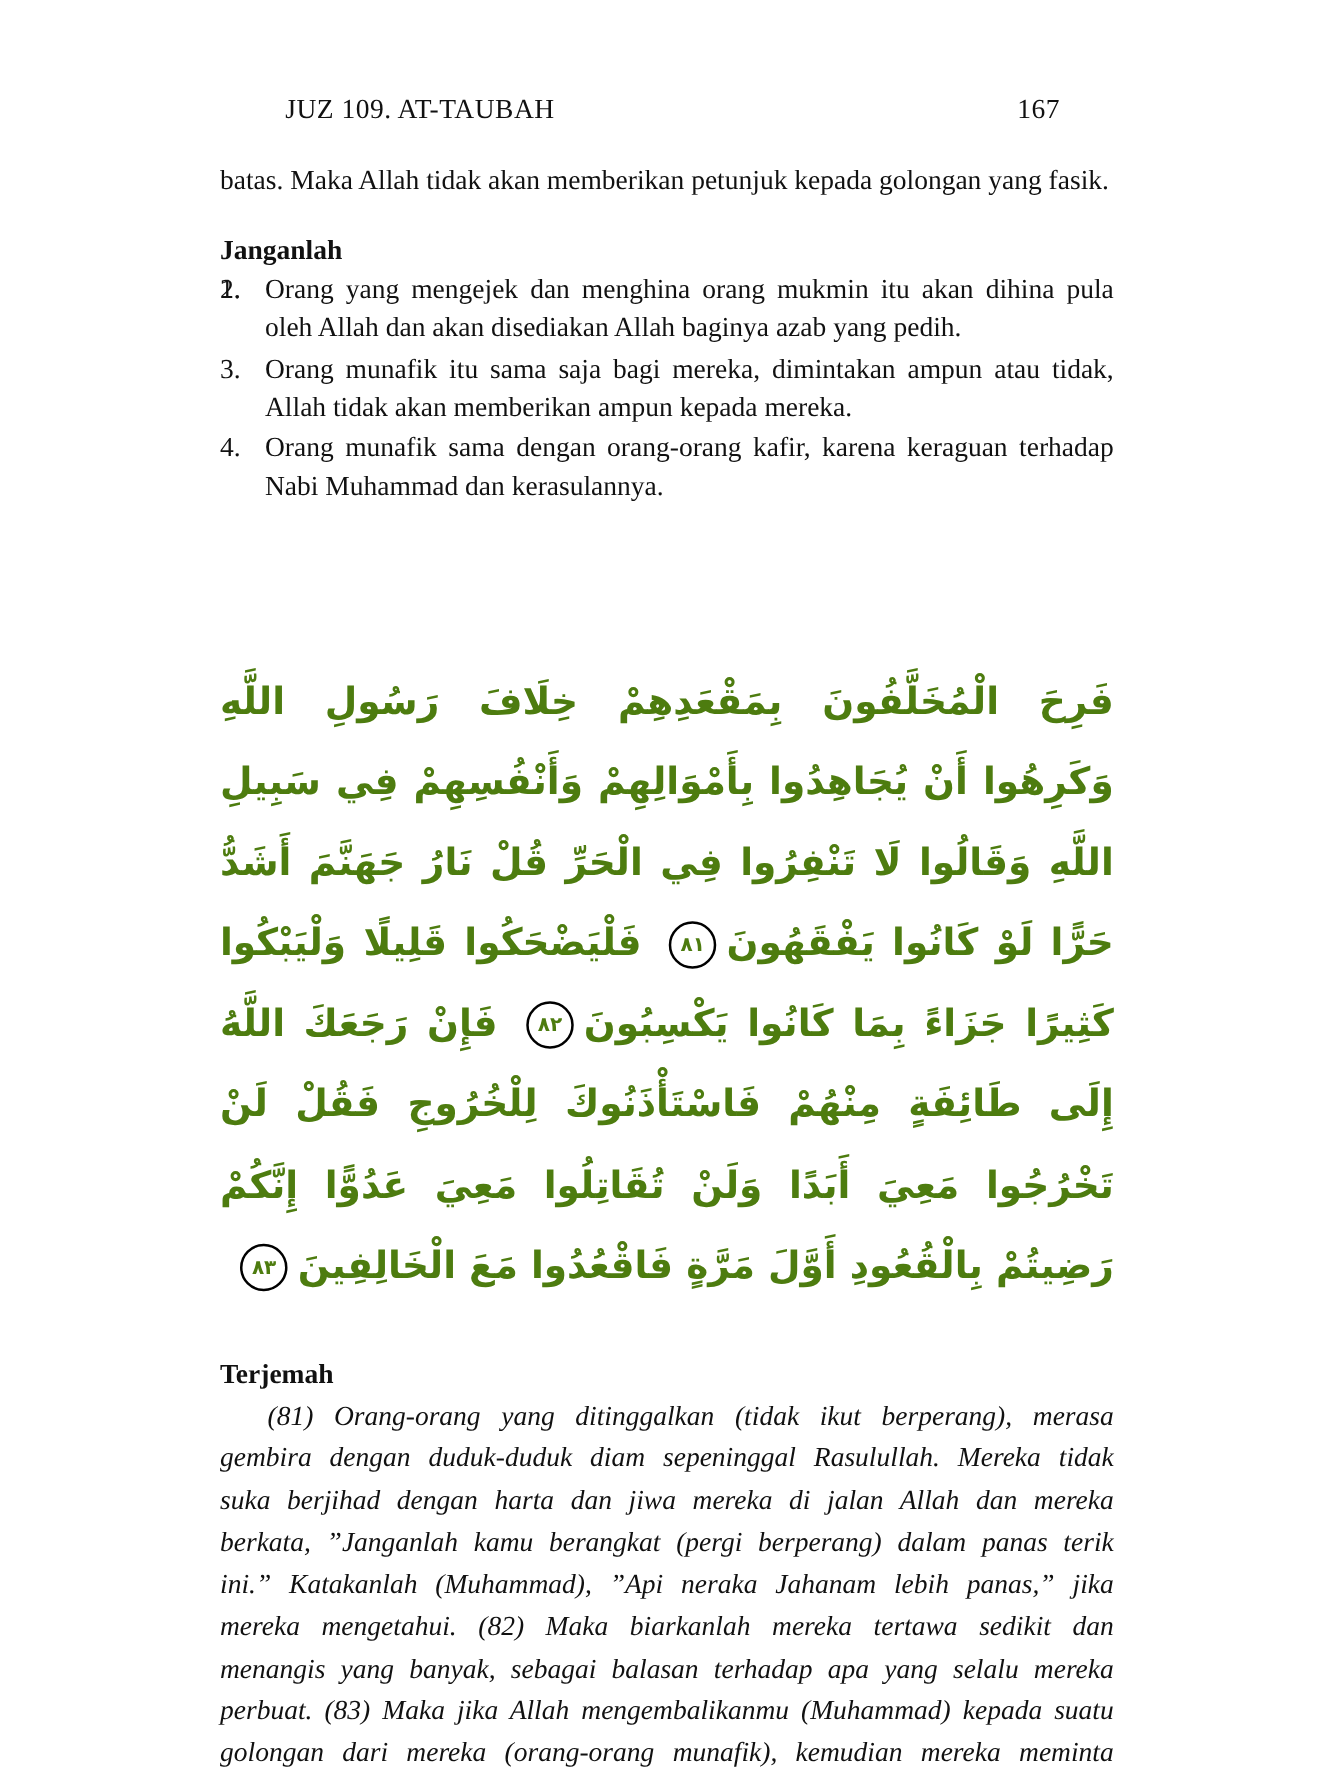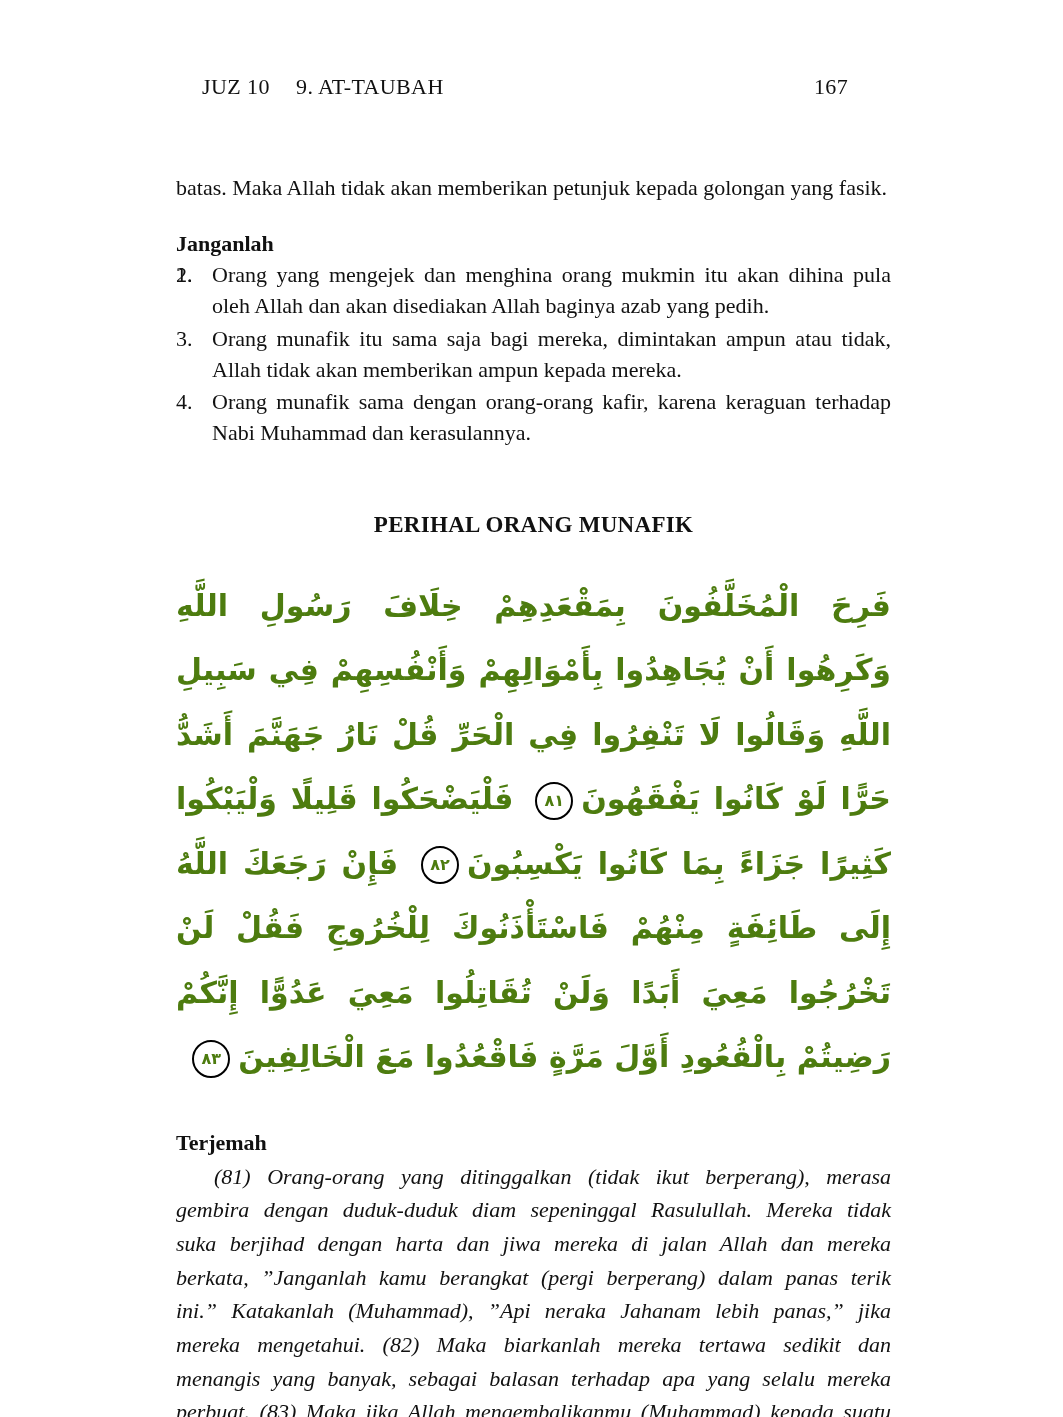--- a/index.html
+++ b/index.html
@@ -18,30 +18,30 @@
     padding: 74px 172px 60px 176px;
   }
   .page-header {
     display: flex;
     justify-content: space-between;
     align-items: baseline;
     font-size: 22px;
     letter-spacing: 0.4px;
   }
   .page-header .center { flex: 1; }
-  .page-header .left  { min-width: 120px; text-align: center; }
+  .page-header .left  { min-width: 120px; text-align: right; }
   .page-header .right { min-width: 120px; text-align: center; }
 
   .para {
     font-size: 22px;
     line-height: 1.42;
     text-align: justify;
     margin: 0;
   }
-  .intro { margin-top: 72px; }
+  .intro { margin-top: 28px; }
 
   .subheading {
     font-size: 22px;
     font-weight: bold;
     margin: 28px 0 2px 0;
   }
   .subheading.terjemah { margin-top: 40px; margin-bottom: 4px; }
 
   .kesimpulan-list {
     list-style: none;
@@ -134,21 +134,21 @@
         <span class="num">3.</span>
         <span class="txt">Orang munafik itu sama saja bagi mereka, dimintakan ampun atau tidak, Allah tidak akan memberikan ampun kepada mereka.</span>
       </li>
       <li>
         <span class="num">4.</span>
         <span class="txt">Orang munafik sama dengan orang-orang kafir, karena keraguan terhadap Nabi Muhammad dan kerasulannya.</span>
       </li>
     </ol>
 
     <h2 class="section-title">
-      <span>PERIHAL ORANG MUNAFIK</span><br>
+      <br>
     </h2>
 
     <p class="arabic" dir="rtl">
       <span class="aya"><span class="aya-text">فَرِحَ الْمُخَلَّفُونَ بِمَقْعَدِهِمْ خِلَافَ رَسُولِ اللَّهِ وَكَرِهُوا أَنْ يُجَاهِدُوا بِأَمْوَالِهِمْ وَأَنْفُسِهِمْ فِي سَبِيلِ اللَّهِ وَقَالُوا لَا تَنْفِرُوا فِي الْحَرِّ قُلْ نَارُ جَهَنَّمَ أَشَدُّ حَرًّا لَوْ كَانُوا يَفْقَهُونَ</span><span class="aya-num">٨١</span></span>
       <span class="aya"><span class="aya-text">فَلْيَضْحَكُوا قَلِيلًا وَلْيَبْكُوا كَثِيرًا جَزَاءً بِمَا كَانُوا يَكْسِبُونَ</span><span class="aya-num">٨٢</span></span>
       <span class="aya"><span class="aya-text">فَإِنْ رَجَعَكَ اللَّهُ إِلَى طَائِفَةٍ مِنْهُمْ فَاسْتَأْذَنُوكَ لِلْخُرُوجِ فَقُلْ لَنْ تَخْرُجُوا مَعِيَ أَبَدًا وَلَنْ تُقَاتِلُوا مَعِيَ عَدُوًّا إِنَّكُمْ رَضِيتُمْ بِالْقُعُودِ أَوَّلَ مَرَّةٍ فَاقْعُدُوا مَعَ الْخَالِفِينَ</span><span class="aya-num">٨٣</span></span>
     </p>
 
     <h3 class="subheading terjemah">Terjemah</h3>
 

